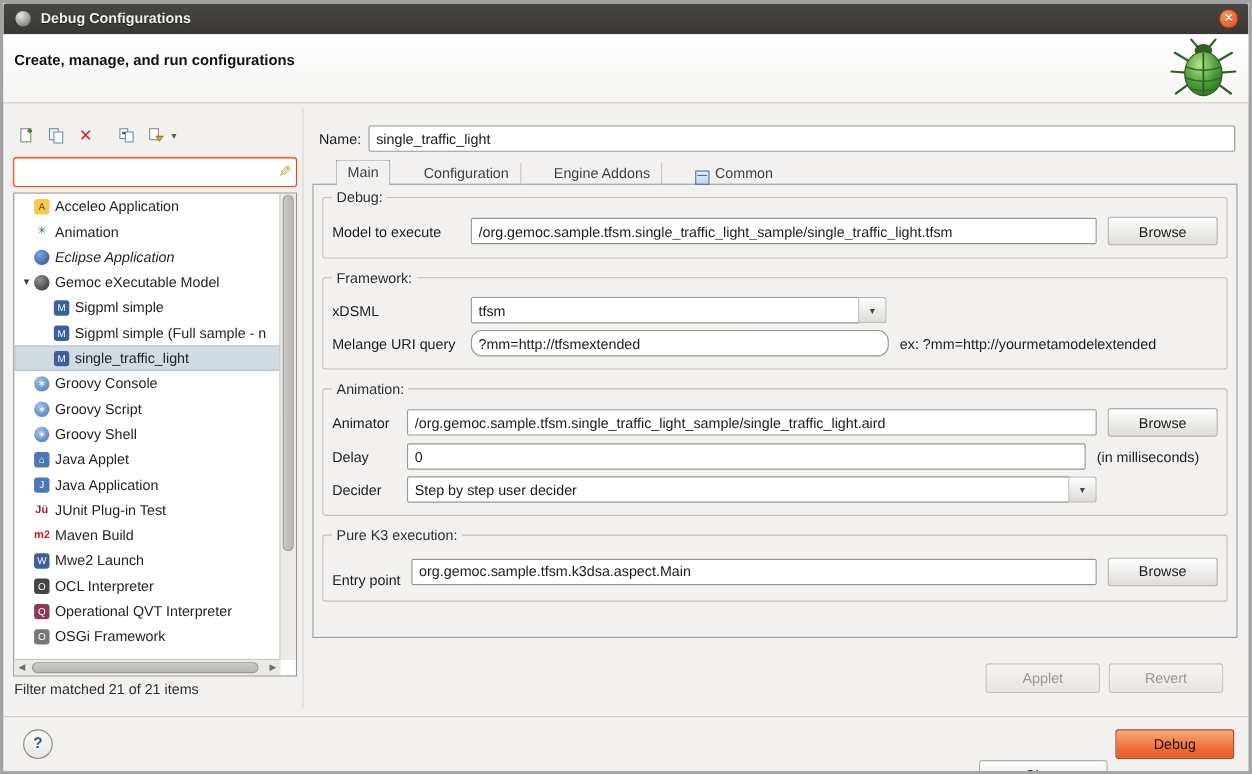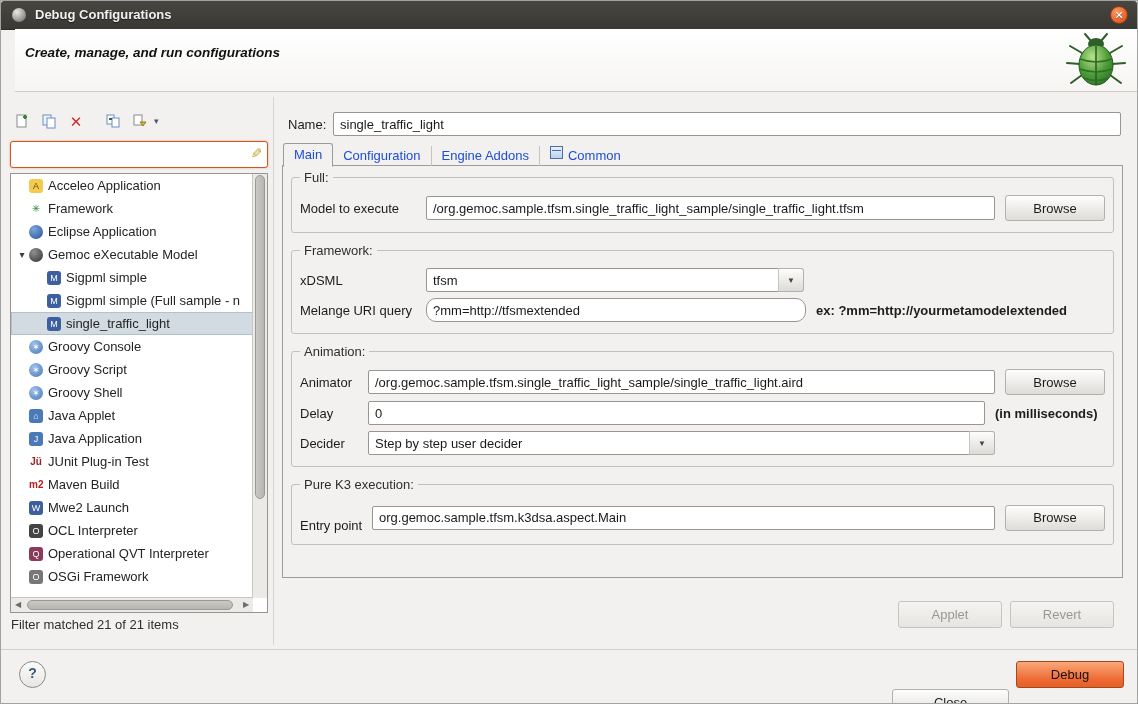--- a/index.html
+++ b/index.html
@@ -1,35 +1,35 @@
 <!DOCTYPE html>
 <html><head>
 <meta charset="utf-8">
 <style>
   html,body{margin:0;padding:0;background:#6b6b6b;}
   .window{
     position:relative;width:1138px;height:704px;background:#f2f1f0;
-    border:1px solid #a3a3a3;box-sizing:border-box;overflow:hidden;
+    border:3px solid #a3a3a3;box-sizing:border-box;overflow:hidden;
     font-family:"Liberation Sans","DejaVu Sans",sans-serif;font-size:13px;color:#1c1c1c;
   }
   
   .titlebar{position:absolute;top:0;left:0;right:0;height:28px;
     background:linear-gradient(#474641,#393834);border-bottom:1px solid #2c2b28;
     border-radius:3px 3px 0 0;}
   .win-icon{position:absolute;left:11px;top:7px;width:14px;height:14px;border-radius:50%;
     background:radial-gradient(circle at 35% 30%,#e8e8e8,#9a9a98 60%,#5e5d5a);}
   .win-title{position:absolute;left:34px;top:0;line-height:28px;color:#f1f1f1;font-weight:bold;
     text-shadow:0 1px 1px rgba(0,0,0,.6);}
   .close-btn{position:absolute;right:9px;top:5px;width:18px;height:18px;border-radius:50%;
     background:radial-gradient(circle at 35% 30%,#f89a64,#e8632a 65%,#c94e1c);
     border:1px solid #8f3a12;box-sizing:border-box;color:#fff;font-weight:bold;font-size:11px;
     line-height:16px;text-align:center;text-shadow:0 1px 1px rgba(0,0,0,.4);cursor:pointer;}
   
-  .headerband{position:absolute;top:28px;left:14px;right:0;height:62px;
-    background:linear-gradient(#ffffff,#f6f5f3);border-bottom:1px solid #cfcdc9;font-style:italic;}
+  .headerband{position:absolute;top:28px;left:0;right:0;height:62px;
+    background:linear-gradient(#ffffff,#f6f5f3);border-bottom:1px solid #cfcdc9;}
   .header-title{position:absolute;left:10px;top:16px;font-weight:bold;font-size:13.5px;color:#111;}
   .bug{position:absolute;right:8px;top:2px;}
   
   .sash{position:absolute;left:272px;top:96px;bottom:58px;width:1px;background:#d6d4cf;}
   .toolbar{position:absolute;left:12px;top:108px;height:24px;display:flex;align-items:center;gap:9px;}
   .tool{width:18px;height:18px;display:flex;align-items:center;justify-content:center;cursor:pointer;}
   .tool.gap{margin-left:10px;}
   .del-x{color:#cc2a2a;font-weight:bold;font-size:15px;line-height:15px;}
   .dd-arrow{font-size:9px;color:#555;margin-left:-4px;cursor:pointer;}
   .filterbox{position:absolute;left:9px;top:140px;width:258px;height:27px;background:#fff;
@@ -55,22 +55,22 @@
     border:1px solid #9b9995;border-radius:5px;cursor:grab;}
   .harrow{position:absolute;top:0;width:14px;height:13px;font-size:8px;line-height:13px;text-align:center;color:#6e6c68;cursor:pointer;}
   .harrow.left{left:0;} .harrow.right{right:0;}
   .filter-status{position:absolute;left:10px;top:616px;color:#2f2f2f;}
   
   .name-label{position:absolute;left:287px;top:116px;}
   .field{background:#fff;border:1px solid #98968f;border-radius:2px;box-sizing:border-box;
     font:13px "Liberation Sans",sans-serif;color:#1a1a1a;padding:0 6px;height:24px;}
   .name-input{position:absolute;left:332px;top:111px;width:788px;}
   .tabbar{position:absolute;left:282px;top:142px;height:23px;display:flex;align-items:flex-end;z-index:2;}
-  .tab{padding:0 10px;height:20px;line-height:20px;color:#1d4ed8;border-right:1px solid #c6c4c0;
-    display:flex;align-items:flex-start;cursor:pointer;}
+  .tab{padding:0 10px;height:20px;line-height:20px;color:#404040;border-right:1px solid #c6c4c0;
+    display:flex;align-items:flex-end;cursor:pointer;margin-left:20px;}
   .tab:last-child{border-right:none;}
   .tab.active{background:#f2f1f0;border:1px solid #9c9c9c;border-bottom:1px solid #f2f1f0;
     border-radius:3px 3px 0 0;height:22px;line-height:22px;margin-bottom:-1px;}
   .tab-icon{width:11px;height:11px;border:1px solid #4a6fa5;background:linear-gradient(#e8f1fb,#bcd2ec);
     display:inline-block;margin-right:5px;position:relative;}
   .tab-icon::after{content:"";position:absolute;left:1px;right:1px;top:3px;border-top:1px solid #4a6fa5;}
   .panel{position:absolute;left:281px;top:164px;width:841px;height:413px;border:1px solid #9c9c9c;
     background:#f2f1f0;box-sizing:border-box;padding:4px 6px;z-index:1;}
   fieldset{border:1px solid #c2c0bb;border-radius:3px;margin:0 2px 10px;padding:4px 8px 9px;}
   legend{padding:0 4px;color:#2e2e2e;}
@@ -79,21 +79,21 @@
   .flabel.w120{width:126px;} .flabel.w62{width:68px;} .flabel.w72{width:72px;margin-top:16px;}
   .frow .field{height:24px;}
   .grow{flex:1;margin-right:10px;}
   .fixed380{width:354px;}
   .combo-btn{width:26px;height:24px;border:1px solid #b3b1ac;border-left:1px solid #c6c4c0;
     background:linear-gradient(#fdfdfd,#dddbd7);border-radius:0 3px 3px 0;margin-left:-2px;
     font-size:8px;color:#444;cursor:pointer;padding:0;}
   .btn{height:26px;border:1px solid #b3b1ac;border-radius:3px;color:#1c1c1c;
     background:linear-gradient(#fefefe,#dedcd8);font:13px "Liberation Sans",sans-serif;cursor:pointer;padding:0 12px;}
   .browse{width:100px;flex:0 0 100px;}
-  .hint{margin-left:10px;white-space:nowrap;font-weight:bold;}
+  .hint{margin-left:10px;white-space:nowrap;}
   .apply-btn,.revert-btn{position:absolute;top:600px;width:104px;height:27px;color:#9a9894;
     background:linear-gradient(#f5f4f2,#e7e5e2);border:1px solid #c6c4c0;border-radius:3px;
     font:13px "Liberation Sans",sans-serif;}
   .apply-btn{right:135px;} .revert-btn{right:23px;}
   
   .footer-sep{position:absolute;left:0;right:0;top:648px;border-top:1px solid #d2d0cb;}
   .help-btn{position:absolute;left:18px;top:660px;width:25px;height:25px;border-radius:50%;
     border:1px solid #8a8884;background:linear-gradient(#fbfbfa,#e8e6e3);color:#38586f;
     font-weight:bold;font-size:14px;line-height:23px;text-align:center;cursor:pointer;}
   .close-button{position:absolute;right:128px;top:688px;width:117px;height:27px;}
@@ -186,23 +186,23 @@
   <div class="tree">
     <div class="tree-rows">
         <div class="tree-row" style="padding-left: 4px;">
           <span class="twisty"></span>
           <span class="ticon" style="background: rgb(243, 201, 78); color: rgb(107, 74, 0);">A</span>
           <span class="tlabel">Acceleo Application</span>
         </div>
         <div class="tree-row" style="padding-left: 4px;">
           <span class="twisty"></span>
           <span class="ticon plain" style="color: rgb(46, 139, 46);">✳</span>
-          <span class="tlabel">Framework</span>
-        </div>
-        <div class="tree-row" style="padding-left: 4px;">
+          <span class="tlabel">Animation</span>
+        </div>
+        <div class="tree-row" style="padding-left: 4px; font-style: italic;">
           <span class="twisty"></span>
           <span class="ticon" style="background: radial-gradient(circle at 35% 30%, rgb(122, 167, 224), rgb(42, 79, 143)); border-radius: 50%; color: rgb(255, 255, 255);"></span>
           <span class="tlabel">Eclipse Application</span>
         </div>
         <div class="tree-row" style="padding-left: 4px;">
           <span class="twisty">▾</span>
           <span class="ticon" style="background: radial-gradient(circle at 35% 30%, rgb(144, 144, 144), rgb(48, 48, 46)); border-radius: 50%; color: rgb(255, 255, 255);"></span>
           <span class="tlabel">Gemoc eXecutable Model</span>
         </div>
         <div class="tree-row" style="padding-left: 22px;">
@@ -303,21 +303,21 @@
       </div>
       <div class="tab">
         <span class="tab-icon"></span>
         <span>Common</span>
       </div>
     </div>
 
   <div class="panel">
 
     <fieldset>
-      <legend>Full:</legend>
+      <legend>Debug:</legend>
       <div class="frow">
         <span class="flabel w120">Model to execute</span>
         <input class="field grow" value="/org.gemoc.sample.tfsm.single_traffic_light_sample/single_traffic_light.tfsm" style="">
         <button class="btn browse">Browse</button>
       </div>
     </fieldset>
 
     <fieldset>
       <legend>Framework:</legend>
       <div class="frow">

